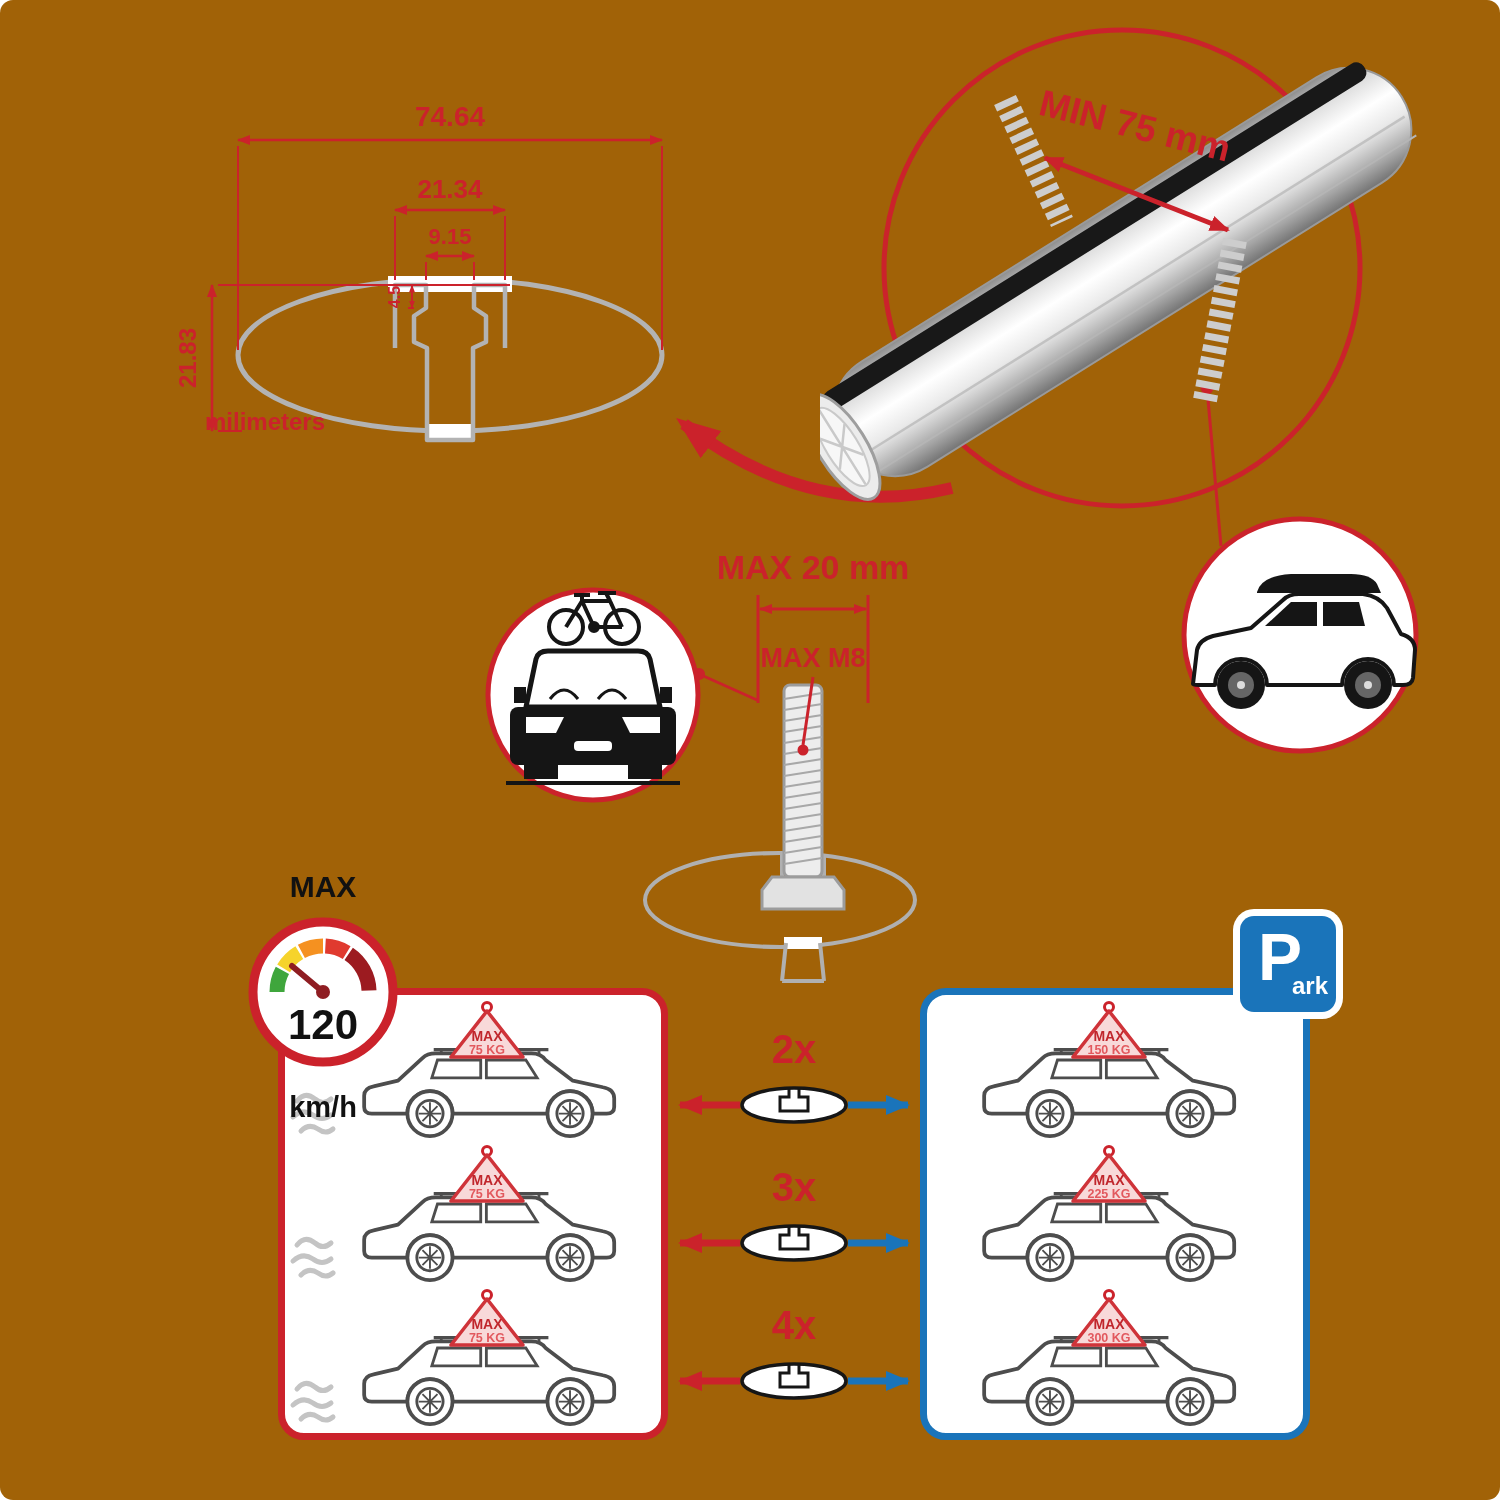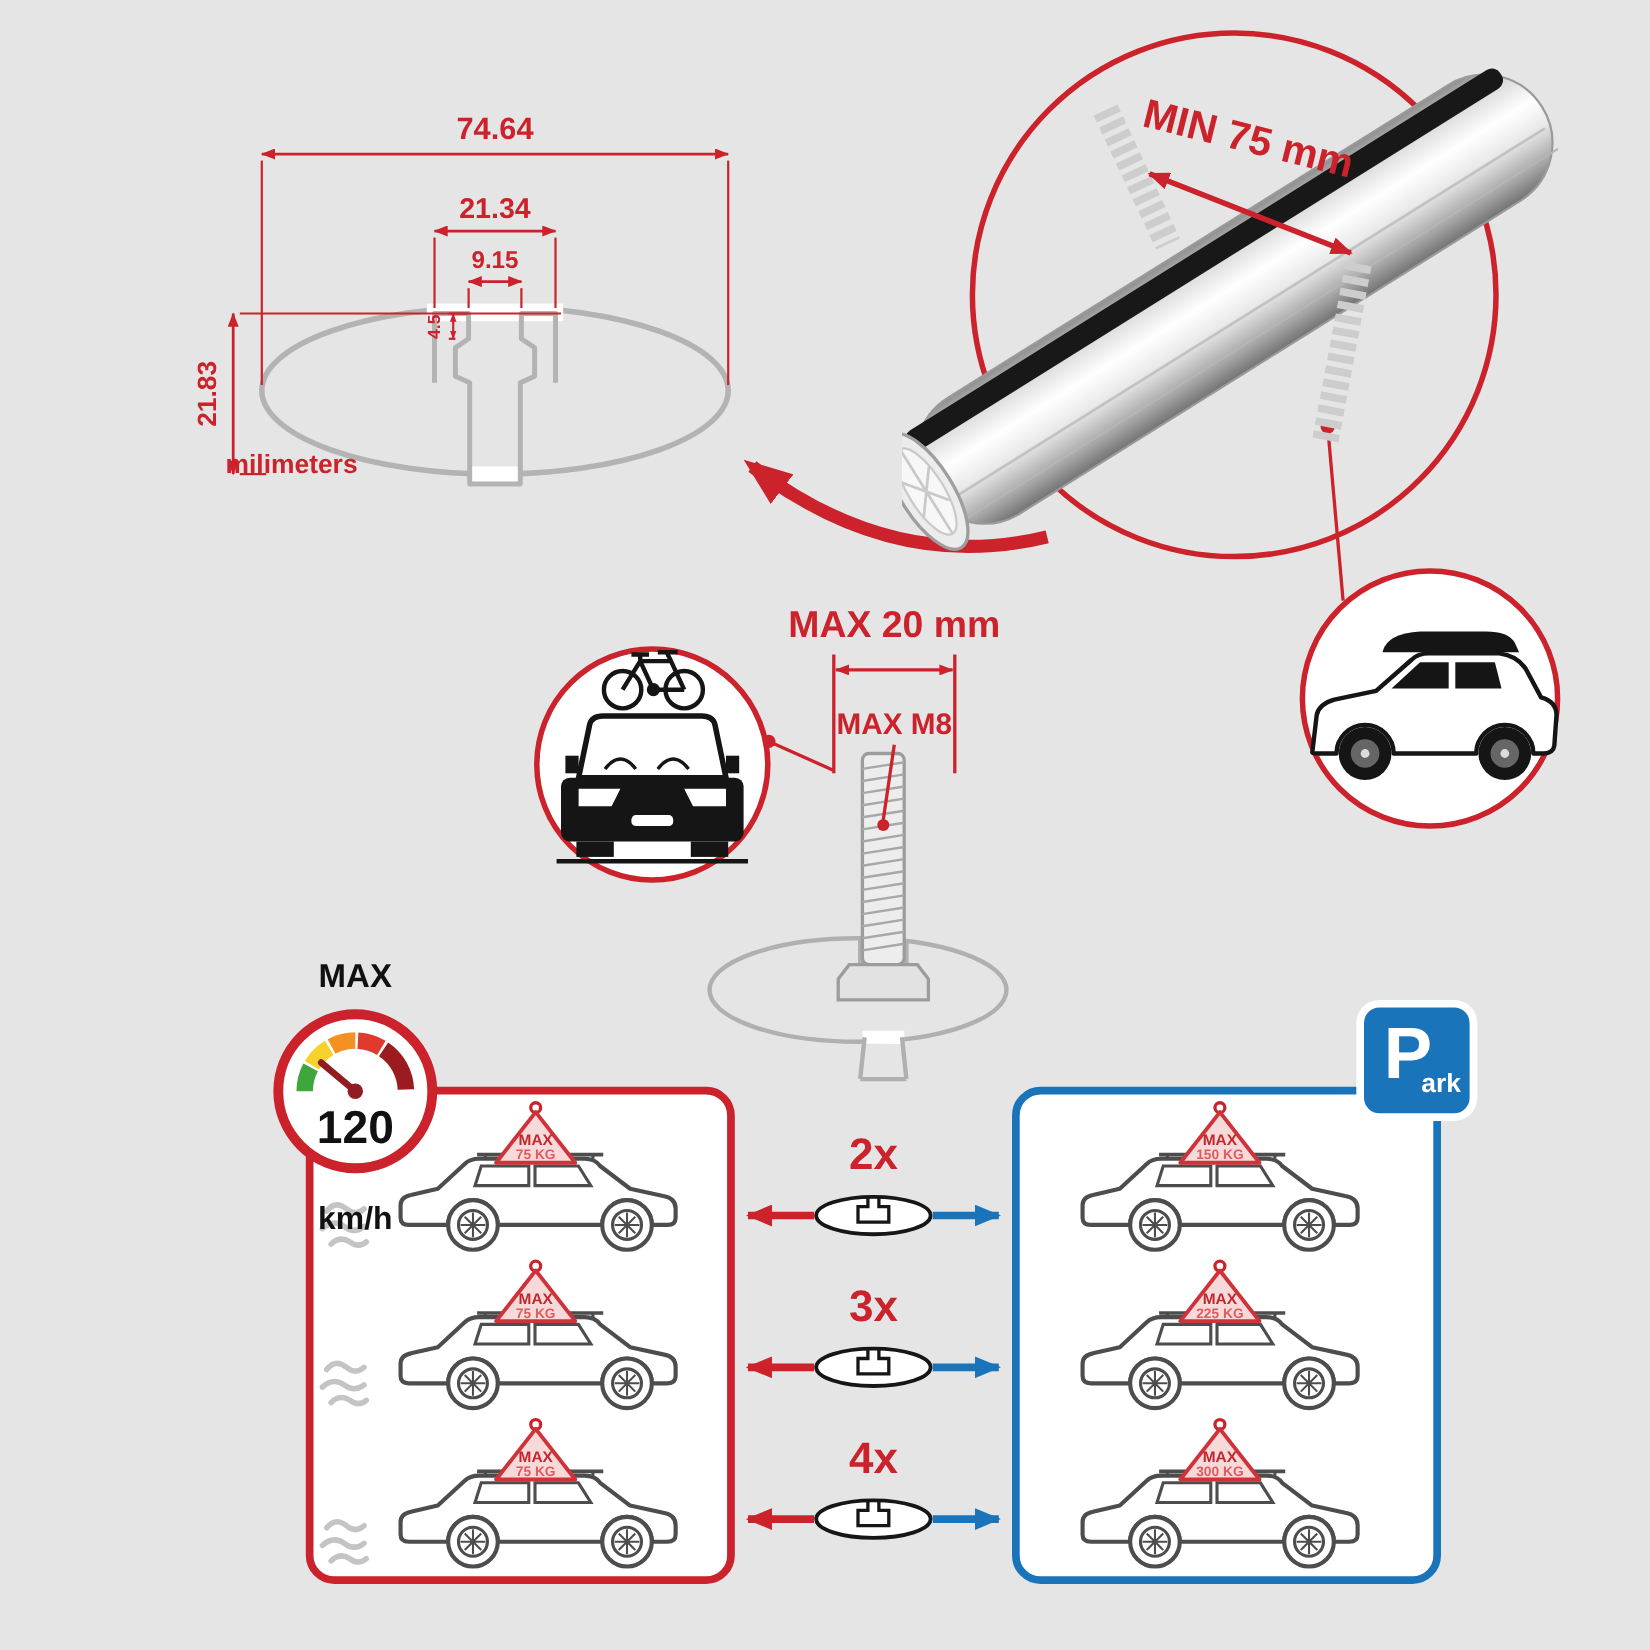--- a/index.html
+++ b/index.html
@@ -1,17 +1,17 @@
 <!DOCTYPE html>
 <html><head>
 <meta charset="utf-8">
 <style>
   html,body{margin:0;padding:0;background:#fff;}
-  .canvas{position:relative;width:1500px;height:1500px;background:#e5e5e5;overflow:hidden;
-          font-family:"Liberation Sans",sans-serif;}
+  .canvas{position:relative;width:1500px;height:1500px;background:#a16207;overflow:hidden;
+          font-family:"Liberation Sans",sans-serif;border-radius:13px;}
   .abs{position:absolute;}
   svg text{font-family:"Liberation Sans",sans-serif;}
   .panel{position:absolute;box-sizing:border-box;background:#fff;border-radius:26px;}
   .panel.red{border:7px solid #cb222b;}
   .panel.blue{border:7px solid #1a74ba;}
   .panel .rows{padding:4px 0 0 0;}
   .car-row{display:block;margin:0 auto;}
   .park{position:absolute;width:96px;height:96px;background:#1a74ba;border-radius:14px;
         box-shadow:0 0 0 7px #fff;}
   .park .p{position:absolute;left:18px;top:8px;font-size:66px;font-weight:bold;color:#fff;line-height:1;}

